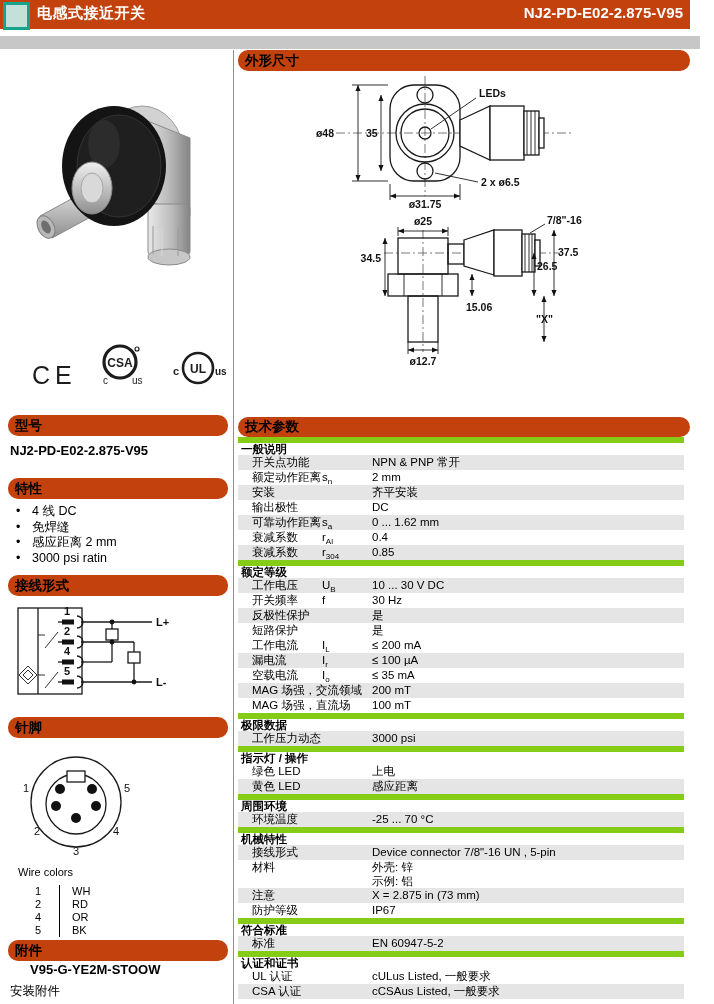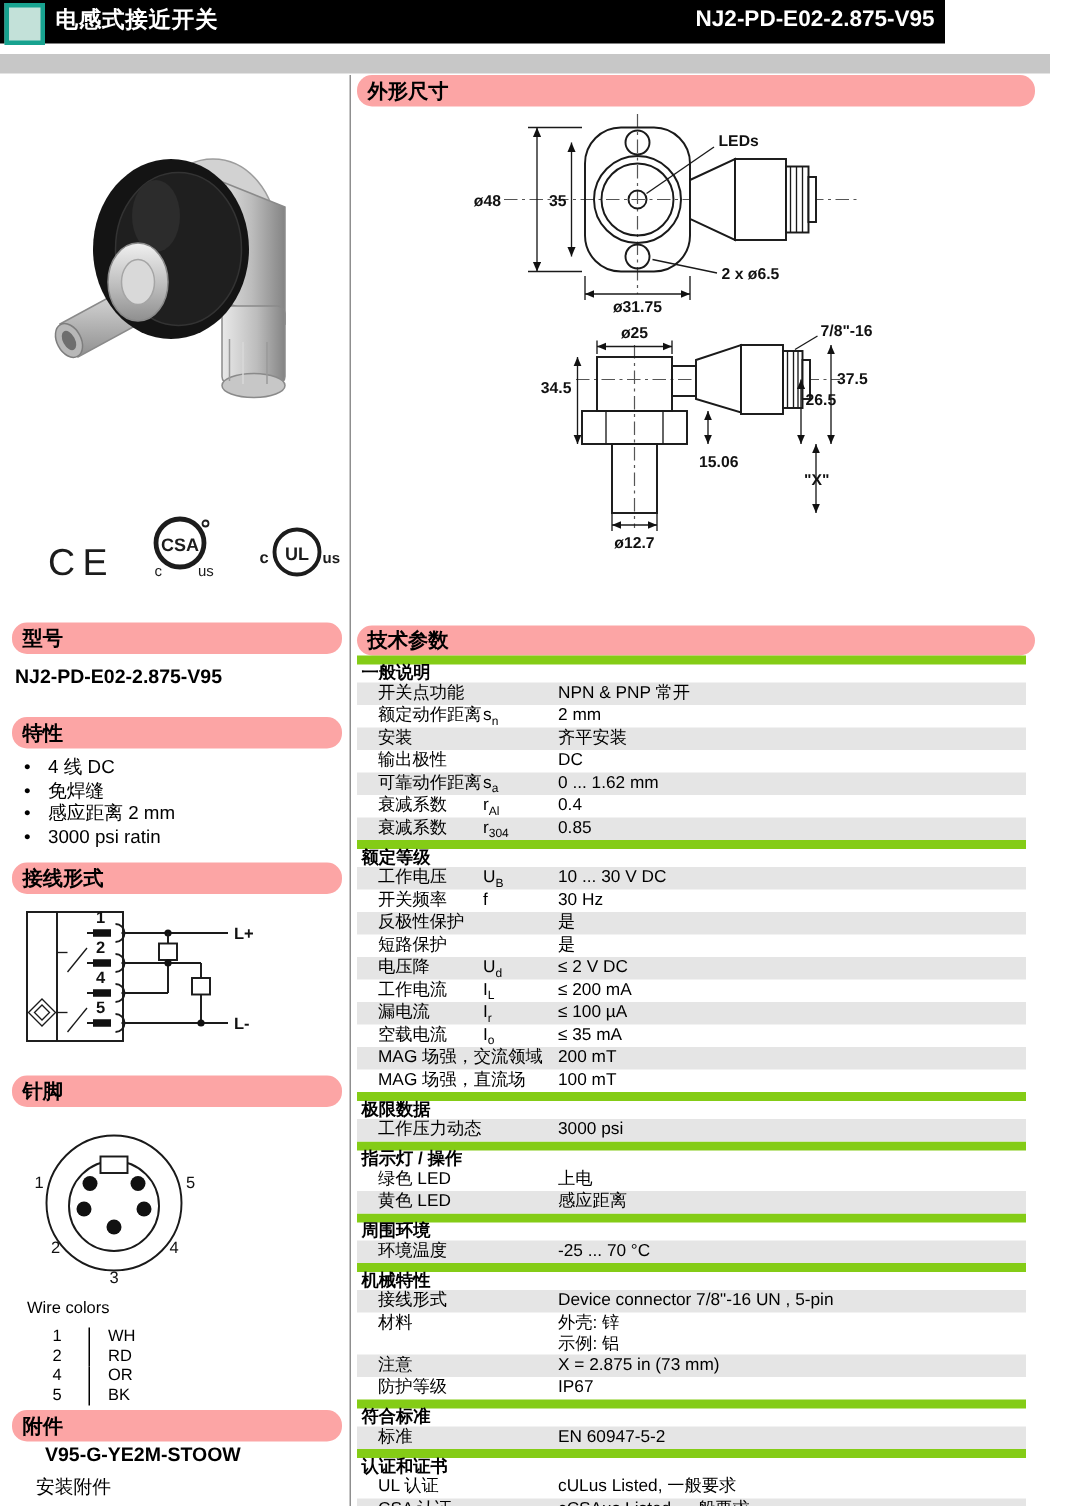--- a/index.html
+++ b/index.html
@@ -1,43 +1,43 @@
 <!DOCTYPE html>
 <html><head>
 <meta charset="utf-8">
 <style>
   html,body{margin:0;padding:0;}
   body{width:714px;height:1004px;position:relative;background:#fff;
        font-family:"Liberation Sans",sans-serif;color:#000;overflow:hidden;}
   
-  .topbar{position:absolute;left:0;top:0;width:630px;height:29px;background:#000000;}
+  .topbar{position:absolute;left:0;top:0;width:690px;height:29px;background:#c2410c;}
   .brandbox{position:absolute;left:3px;top:2px;width:21px;height:22px;background:#c3e1d9;border:3px solid #17a28f;}
   .toptitle{position:absolute;left:37px;top:4px;color:#fff;font-weight:bold;font-size:15px;letter-spacing:.5px;}
   .topmodel{position:absolute;right:7px;top:4px;color:#fff;font-weight:bold;font-size:15px;}
   .subbar{position:absolute;left:0;top:36px;width:700px;height:13px;background:#c7c7c7;}
   .vdivider{position:absolute;left:233px;top:50px;width:1px;height:954px;background:#8f8f8f;}
   
-  .secbar{position:absolute;background:#fca5a5;height:21px;line-height:21px;font-weight:bold;
+  .secbar{position:absolute;background:#c2410c;height:21px;line-height:21px;font-weight:bold;
           font-size:13.5px;padding-left:7px;box-sizing:border-box;border-radius:10px;}
   .secbar.leftcol{left:8px;width:220px;}
   .secbar.rightcol{left:238px;width:452px;}
   
   .model-text{position:absolute;left:10px;top:443px;font-weight:bold;font-size:13px;}
   #features-list{position:absolute;left:12px;top:504px;margin:0;padding:0;list-style:none;font-size:12.5px;}
   #features-list li{position:relative;padding-left:20px;line-height:15.5px;}
   #features-list li::before{content:"\2022";position:absolute;left:4px;}
   #wiring-svg{position:absolute;left:12px;top:602px;}
   #connector-svg{position:absolute;left:10px;top:745px;}
   .wirecolors-title{position:absolute;left:18px;top:866px;font-size:11px;}
   #wire-table{position:absolute;left:30px;top:885px;font-size:11px;}
   .wrow{display:grid;grid-template-columns:16px 26px auto;height:13px;line-height:13px;}
   .wpin{text-align:center;}
   .wdiv{border-left:1px solid #000;margin-left:13px;}
   .acc-model{position:absolute;left:10px;top:962px;font-weight:bold;font-size:13px;margin-left:20px;}
-  .acc-desc{position:absolute;left:24px;top:983px;font-size:12.5px;}
+  .acc-desc{position:absolute;left:10px;top:983px;font-size:12.5px;}
   .logos{position:absolute;left:32px;top:334px;height:56px;display:flex;align-items:flex-end;gap:13px;}
   .ce-text{font-size:25px;letter-spacing:5px;color:#1c1c1c;}
   
   .ln{fill:none;stroke:#1a1a1a;stroke-width:1.3;}
   .lnw{fill:#fff;stroke:#1a1a1a;stroke-width:1.3;}
   .thin{fill:none;stroke:#1a1a1a;stroke-width:.9;}
   .cl{fill:none;stroke:#555;stroke-width:.8;stroke-dasharray:9 3 2 3;}
   .dim{fill:none;stroke:#1a1a1a;stroke-width:.9;}
   .dtx{font-size:10.5px;font-weight:bold;fill:#111;}
   .pintx{font-size:11px;fill:#111;}
@@ -354,25 +354,20 @@
       <div class="tvalue">30 Hz</div>
     </div>
     <div class="trow shade">
       <span class="tlabel">反极性保护</span>
       <div class="tvalue">是</div>
     </div>
     <div class="trow">
       <span class="tlabel">短路保护</span>
       <div class="tvalue">是</div>
     </div>
-    <div class="trow shade">
-      <span class="tlabel">电压降</span>
-      <span class="tsym">U<sub>d</sub></span>
-      <div class="tvalue">≤ 2 V DC</div>
-    </div>
     <div class="trow">
       <span class="tlabel">工作电流</span>
       <span class="tsym">I<sub>L</sub></span>
       <div class="tvalue">≤ 200 mA</div>
     </div>
     <div class="trow shade">
       <span class="tlabel">漏电流</span>
       <span class="tsym">I<sub>r</sub></span>
       <div class="tvalue">≤ 100 µA</div>
     </div>

